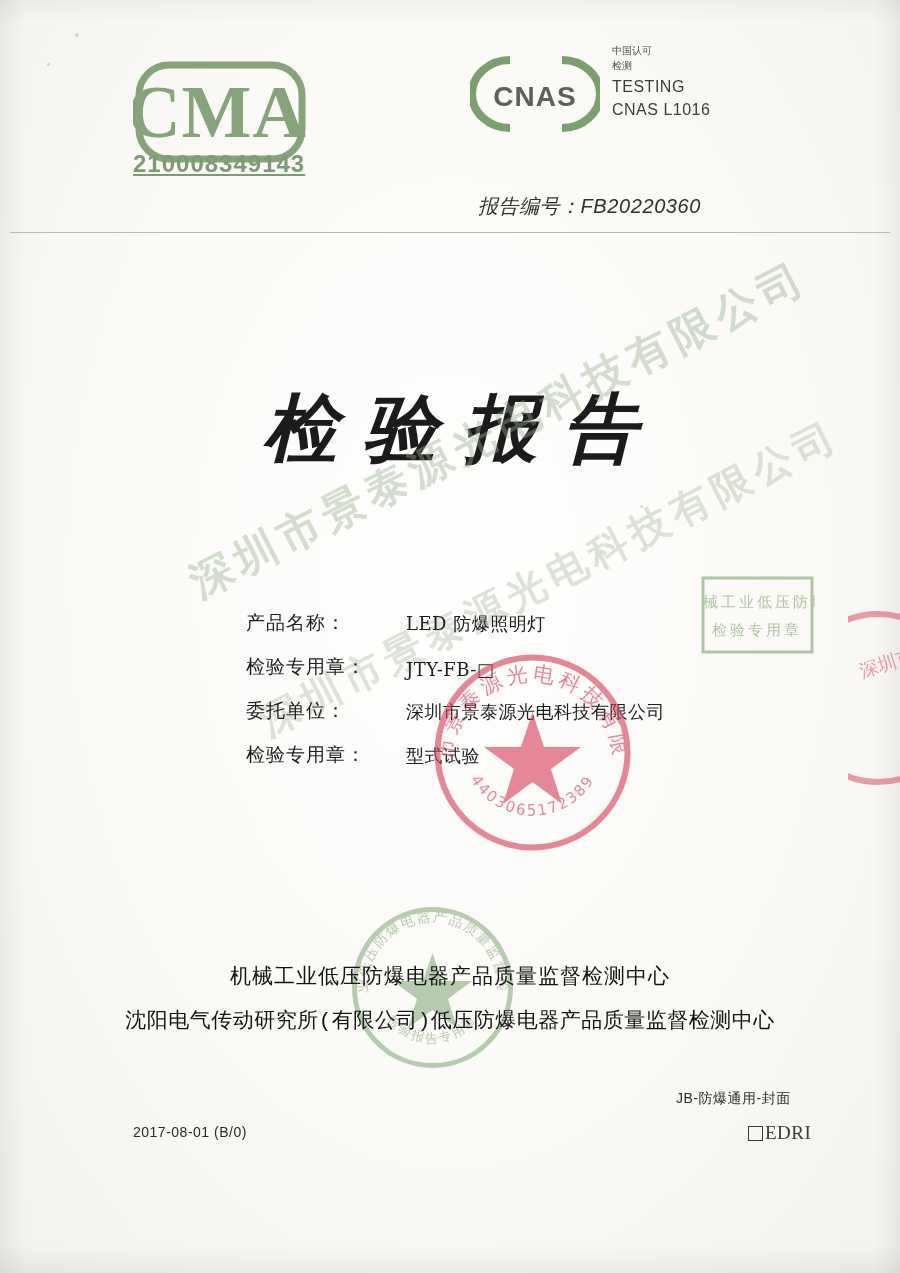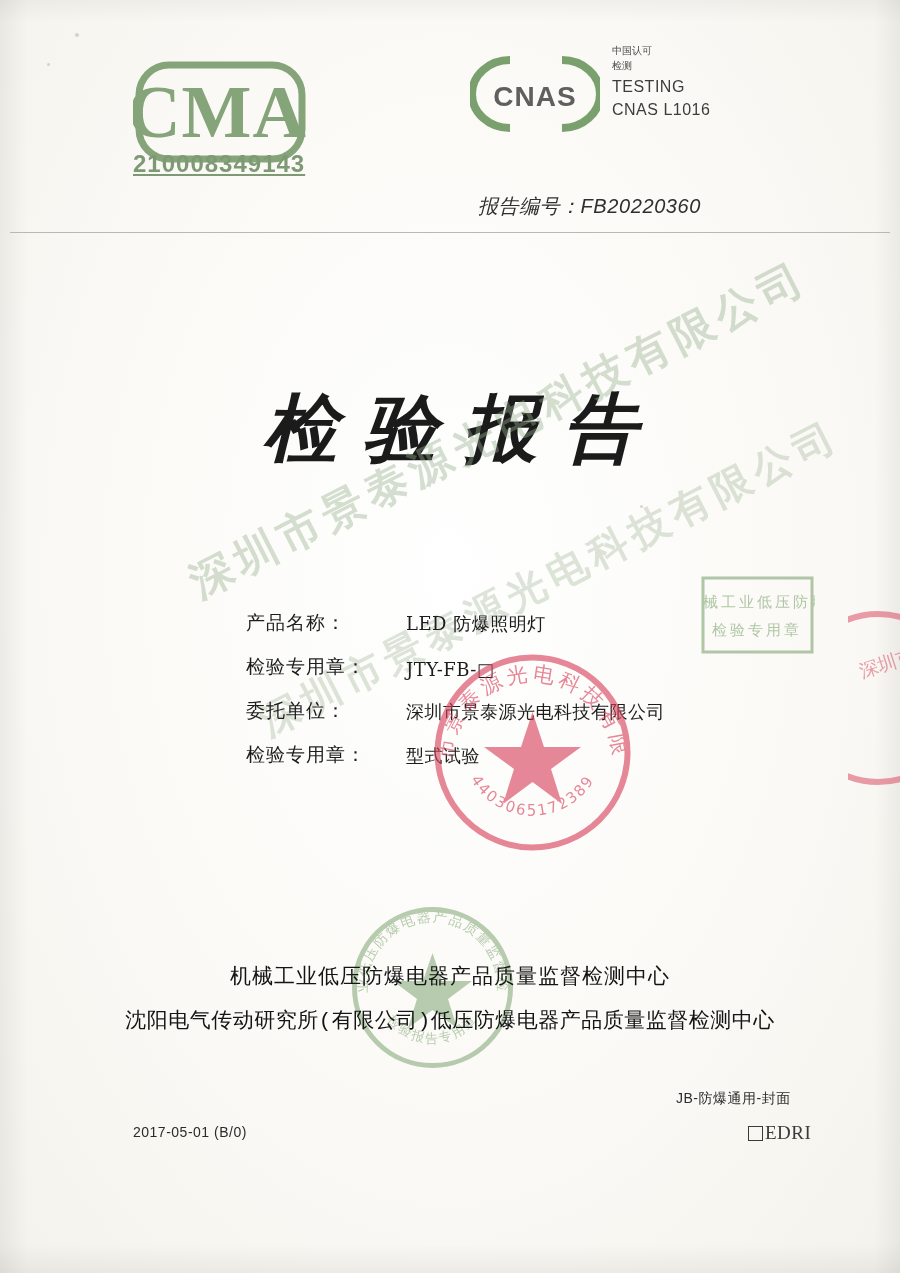--- a/index.html
+++ b/index.html
@@ -367,17 +367,17 @@
       <polygon points="82.5,48 92,76 122,76 98,94 107,123 82.5,105 58,123 67,94 43,76 73,76" fill="#7fa471"></polygon>
     </svg>
   </div>
 
   <div class="org-lines">
     <div class="org-line1">机械工业低压防爆电器产品质量监督检测中心</div>
     <div class="org-line2">沈阳电气传动研究所(有限公司)低压防爆电器产品质量监督检测中心</div>
   </div>
 
   <div class="doc-code">JB-防爆通用-封面</div>
-  <div class="doc-date">2017-05-01 (B/0)</div>
+  <div class="doc-date">2017-08-01 (B/0)</div>
   <div class="edri-mark">
     <span class="sq"></span><span>EDRI</span>
   </div>
 </div>
 
 </body></html>

